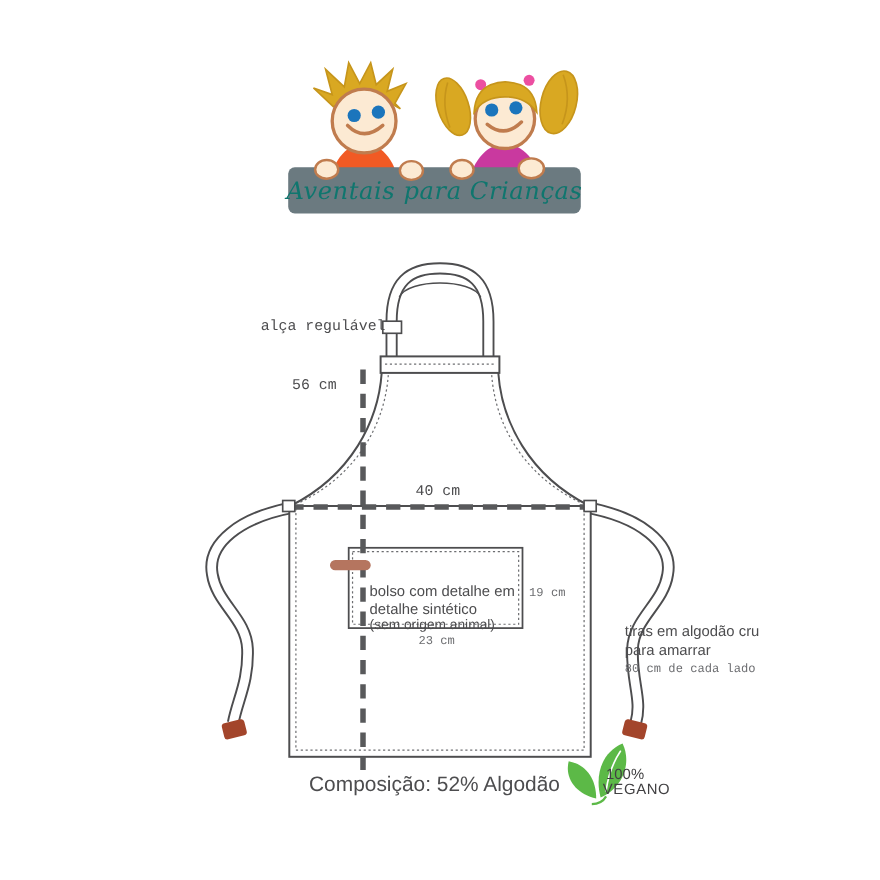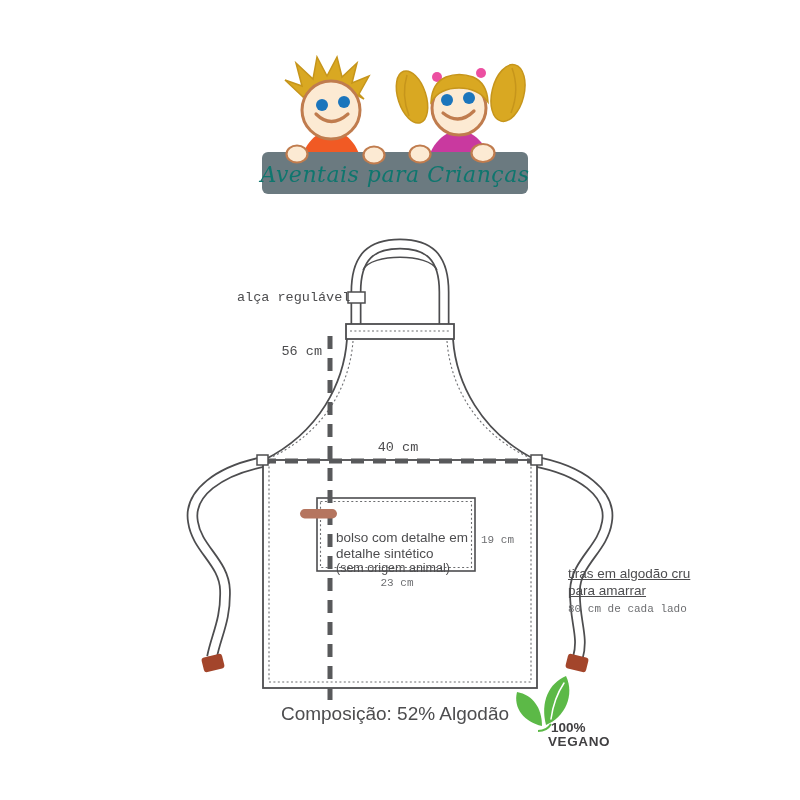--- a/index.html
+++ b/index.html
@@ -12,24 +12,24 @@
   .right{text-align:right;}
   .center{text-align:center;}
   #banner-title{position:absolute;left:262px;top:155px;width:266px;height:38px;
        display:flex;align-items:center;justify-content:center;color:#0f766e;
        font-family:"DejaVu Serif",serif;font-style:italic;font-size:22px;
        letter-spacing:.5px;white-space:nowrap;}
   #pocket-text{position:absolute;left:336px;top:530px;width:142px;color:var(--line,#4d4d4f);}
   #pocket-text .l{display:block;font-size:13.5px;line-height:15.5px;}
   #pocket-text .l3{display:block;font-size:12.5px;line-height:15px;}
   #ties-text{position:absolute;left:568px;top:566px;width:150px;color:var(--line,#4d4d4f);}
-  #ties-text .l{display:block;font-size:13.5px;line-height:16.5px;text-decoration:underline;}
+  #ties-text .l{display:block;font-size:13.5px;line-height:16.5px;}
   #composition{position:absolute;left:275px;top:703px;width:240px;text-align:center;
        font-size:19px;color:var(--line,#4d4d4f);}
-  .vegan-txt{position:absolute;font-weight:bold;color:#414042;margin-top:24px;}
+  .vegan-txt{position:absolute;font-weight:normal;color:#414042;}
   #vegan-percent{left:551px;top:696px;font-size:13.5px;}
   #vegan-name{left:548px;top:710px;font-size:13.5px;letter-spacing:.6px;}
 
   
   .ln{stroke:var(--line,#4d4d4f);fill:none;stroke-width:1.8;}
   .lnf{stroke:var(--line,#4d4d4f);fill:#fff;stroke-width:1.8;}
   .stitch{stroke:var(--line-soft,#6d6e71);fill:none;stroke-width:1.1;stroke-dasharray:2 2.4;}
   .dash{stroke:var(--dash,#58595b);fill:none;stroke-width:5;stroke-dasharray:13 9;}
   .tie-outer{stroke:var(--line,#4d4d4f);fill:none;stroke-width:11.5;}
   .tie-inner{stroke:#fff;fill:none;stroke-width:8;}
@@ -141,21 +141,21 @@
       <path class="leaf" d="M 546,725 C 540,702 549,683 566,676 C 575,695 565,717 546,725 Z"></path>
       <path class="vein" d="M 551,719 C 553,704 558,692 564,683"></path>
       <path class="hairline" style="stroke:var(--leaf,#5cb947);stroke-width:2" d="M 538,731 Q 547,731 551,724"></path>
     </g>
   </svg>
 
   <div id="banner-title">Aventais para Crianças</div>
 
   <div class="lbl right" style="left:237px;top:290px;width:108px;">alça regulável</div>
 
-  <div class="lbl right" style="left:262px;top:344px;width:60px;">56 cm</div>
+  <div class="lbl right" style="left:246px;top:344px;width:60px;">56 cm</div>
 
   <div class="lbl center" style="left:348px;top:440px;width:100px;">40 cm</div>
 
   <div id="pocket-text">
     <span class="l">bolso com detalhe em</span>
     <span class="l">detalhe sintético</span>
     <span class="l3">(sem origem animal)</span>
   </div>
 
   <div class="lbl small" style="left:481px;top:532px;">19 cm</div>

